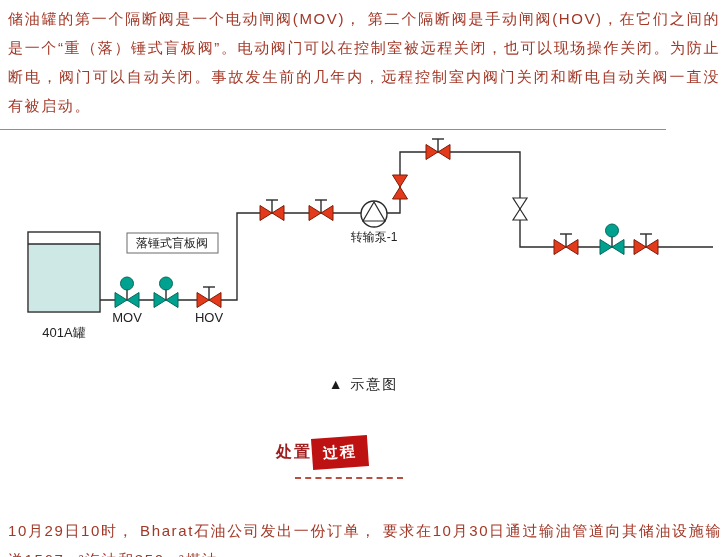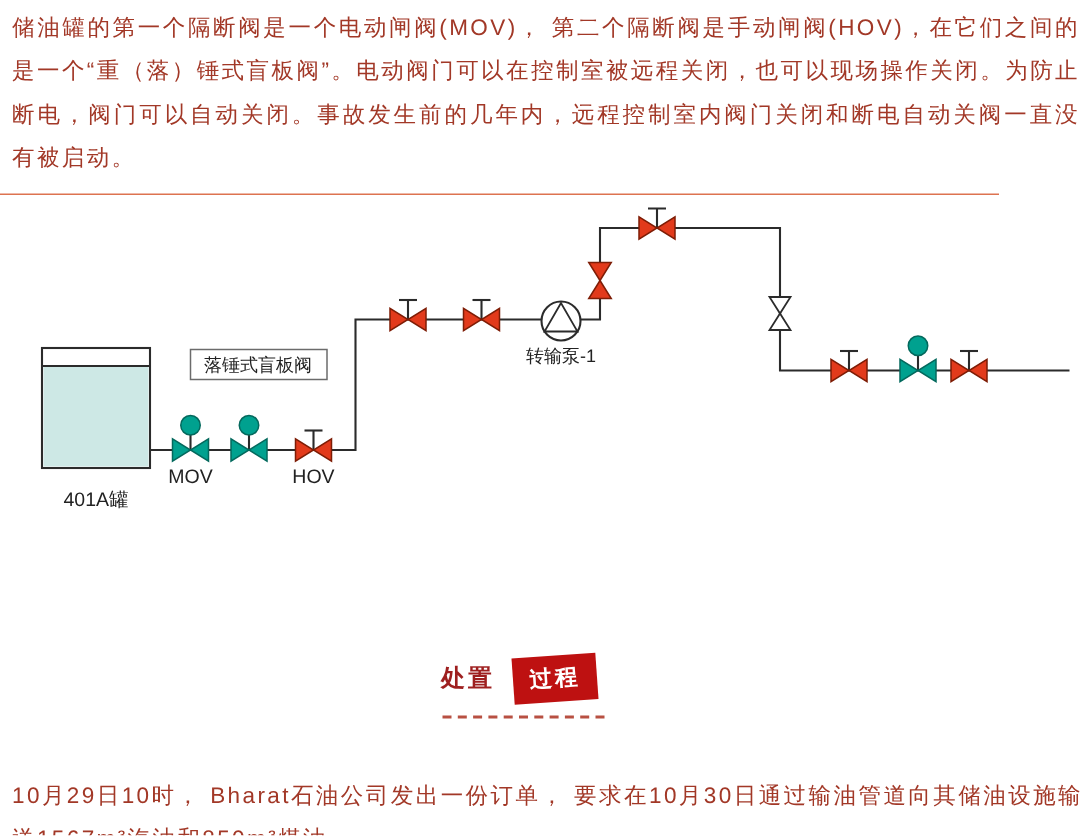--- a/index.html
+++ b/index.html
@@ -26,21 +26,21 @@
   .pump-body { fill:#ffffff; stroke:var(--pipe,#2B2B2B); stroke-width:1.4; }
   .pump-tri { fill:none; stroke:var(--pipe,#2B2B2B); stroke-width:1.2; }
   .mov-text { fill:var(--teal,#00A18F); font-size:13px; }
   .hov-text { fill:var(--hov-text,#E06B28); font-size:13px; }
   .small { font-size:12px; }
   .tank-lbl { font-size:13px; }
   .caption {
     position:absolute; left:0; top:376px; width:727px; text-align:center;
     font-size:14px; color:#1b1b1b; letter-spacing:2px;
   }
-  .section { position:absolute; left:294px; top:437px; display:flex; align-items:center; gap:12px; }
+  .section { position:absolute; left:276px; top:437px; display:flex; align-items:center; }
   .section-title { font-size:16px; font-weight:bold; color:var(--heading-red,#9E1F1F); letter-spacing:2px; }
   .badge {
     background:var(--badge-bg,#BE1111); color:#fff; font-weight:bold; font-size:15px;
     padding:6px 11px; transform:rotate(-4deg); letter-spacing:2px;
   }
   .dashes { position:absolute; left:295px; top:477px; width:108px; height:0; border-top:2px dashed var(--dash,#B85042); }
 </style>
 </head>
 <body>
 
@@ -142,20 +142,21 @@
       <polygon class="v-red" points="634,111.5 634,126.5 646,119"></polygon>
       <polygon class="v-red" points="658,111.5 658,126.5 646,119"></polygon>
     </g>
 
     <text class="tank-lbl" x="64" y="209" text-anchor="middle">401A罐</text>
     <text class="mov-text" x="127" y="194" text-anchor="middle">MOV</text>
     <text class="hov-text" x="209" y="194" text-anchor="middle">HOV</text>
     <text class="small" x="374" y="113" text-anchor="middle">转输泵-1</text>
   </svg>
 
+  <div class="caption">▲ 示意图</div>
 
   <div class="section">
     <span class="section-title">处置</span>
     <span class="badge">过程</span>
   </div>
   <div class="dashes"></div>
 
   <p class="para body-text">10月29日10时， Bharat石油公司发出一份订单， 要求在10月30日通过输油管道向其储油设施输送1567m³汽油和850m³煤油。</p>
 
 </div>

